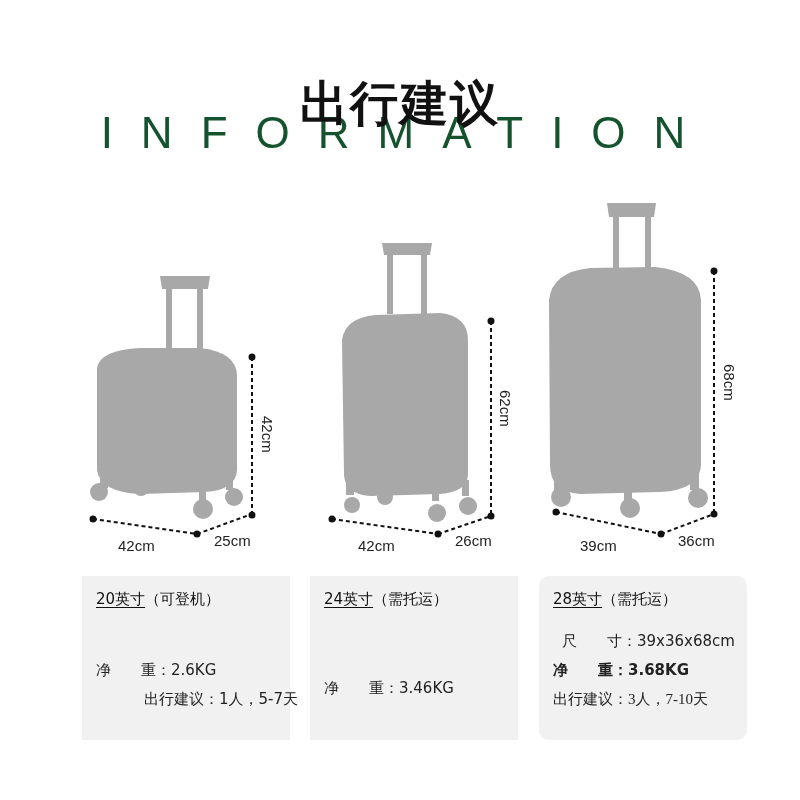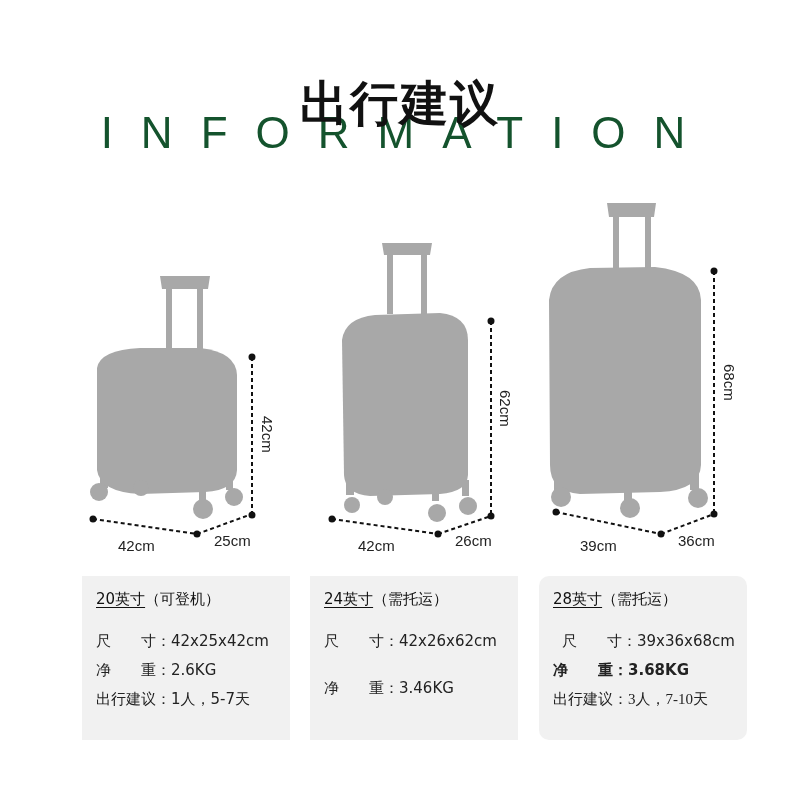--- a/index.html
+++ b/index.html
@@ -120,37 +120,31 @@
   </g>
   <text class="dim" x="580" y="551">39cm</text>
   <text class="dim" x="678" y="546">36cm</text>
   <text class="dim" transform="translate(724,364) rotate(90)">68cm</text>
 </svg>
 
 <div class="card" style="left:82px;">
   <div class="card-title">
     <span class="size">20英寸</span><span>（可登机）</span>
   </div>
-  <div class="row" style="top:56px;">
-    <span>尺　　寸：</span><span>42x25x42cm</span>
-  </div>
   <div class="row" style="top:85px;">
     <span>净　　重：</span><span>2.6KG</span>
   </div>
-  <div class="row" style="top:114px;">
+  <div class="row" style="top:114px;margin-left:48px;">
     <span>出行建议：</span><span>1人，5-7天</span>
   </div>
 </div>
 
 <div class="card" style="left:310px;">
   <div class="card-title">
     <span class="size">24英寸</span><span>（需托运）</span>
-  </div>
-  <div class="row" style="top:56px;">
-    <span>尺　　寸：</span><span>42x26x62cm</span>
   </div>
   <div class="row" style="top:103px;">
     <span>净　　重：</span><span>3.46KG</span>
   </div>
 </div>
 
 <div class="card" style="left:539px;border-radius:10px;">
   <div class="card-title">
     <span class="size">28英寸</span><span>（需托运）</span>
   </div>

